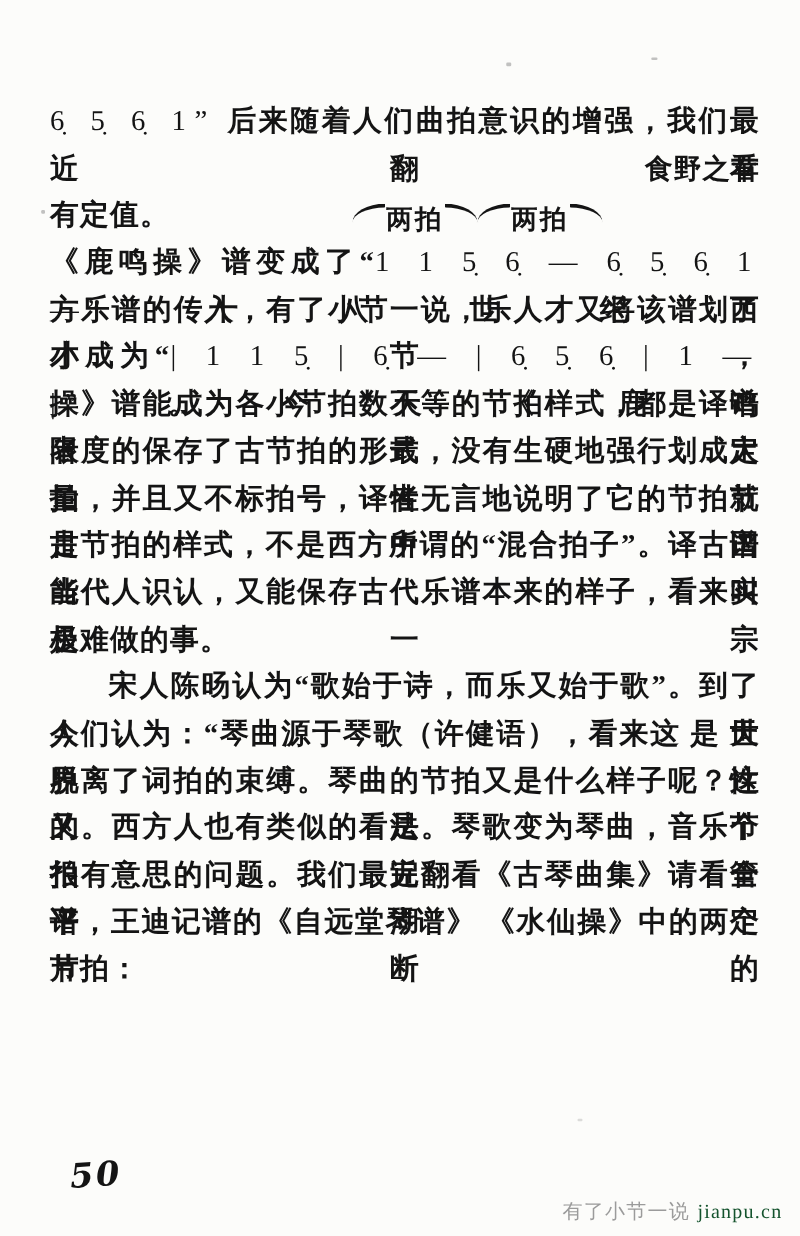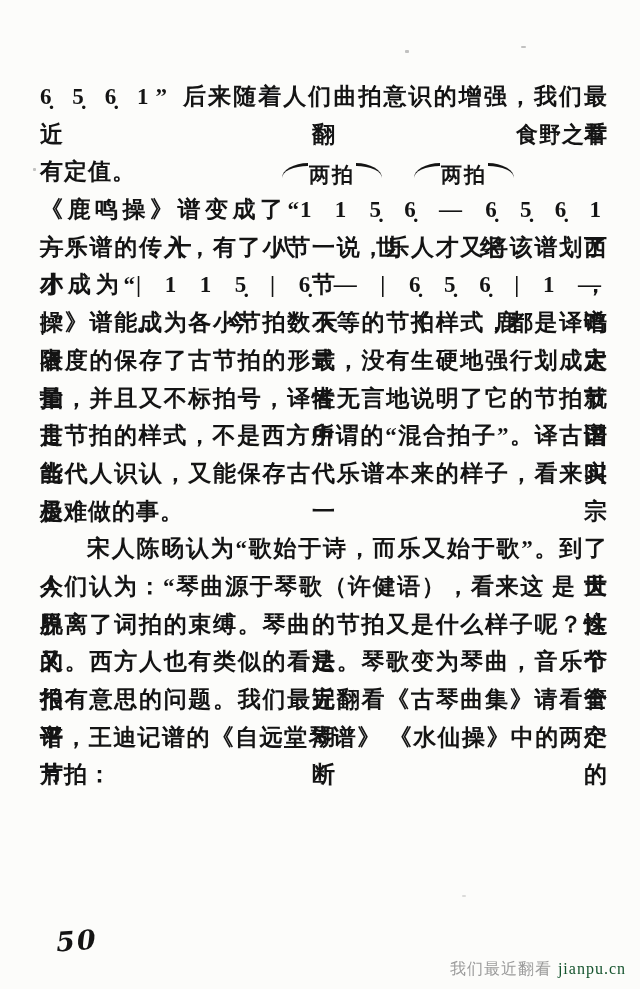--- a/index.html
+++ b/index.html
@@ -12,26 +12,26 @@
     overflow:hidden;
   }
   .text-block {
     position:absolute; left:40px; top:78px; width:568px;
     font-size:23px; line-height:37.7px; font-weight:700;
     letter-spacing:1px;
   }
   .line { height:37.7px; }
   .fill { text-align:justify; text-align-last:justify; }
   .indent { text-indent:47px; }
-  .notation { letter-spacing:7px; font-weight:700; }
+  .notation { letter-spacing:7px; font-weight:400; }
   .notation-lead { margin-right:8px; }
   .lyric { font-size:22px;text-align:right; }
   .beat-annotation {
     display:inline-flex; align-items:center;
-    margin-left:146px; vertical-align:1px;gap:32px;
+    margin-left:146px; vertical-align:1px;
   }
   .beat-group { display:inline-flex; align-items:center; }
   .beat-label { font-size:21px; line-height:21px; padding:0 1px; letter-spacing:2px; }
   .arc { display:inline-block; width:26px; height:12px; margin-top:-10px; }
   .arc-l { border-top:3px solid #141414; border-top-left-radius:100% 100%; }
   .arc-r { border-top:3px solid #141414; border-top-right-radius:100% 100%; }
   .page-number {
     position:absolute; left:56px; top:925px;
     font-size:27px; font-weight:700; font-style:italic;
     transform:rotate(-4deg); letter-spacing:2px;
@@ -100,21 +100,21 @@
     <div class="line fill">的。西方人也有类似的看法。琴歌变为琴曲，音乐节拍完全</div>
     <div class="line fill">很有意思的问题。我们最近翻看《古琴曲集》请看管平湖定</div>
     <div class="line fill">谱，王迪记谱的《自远堂琴谱》 《水仙操》中的两个片断的</div>
     <div class="line">节拍：</div>
 
   </div>
 
   <div class="page-number">50</div>
 
   <div class="watermark">
-    <span>我们最近翻看</span><span class="wm-url">jianpu.cn</span>
+    <span>有了小节一说</span><span class="wm-url">jianpu.cn</span>
   </div>
 
   <div class="speck speck-1"></div>
   <div class="speck speck-2"></div>
   <div class="speck speck-3"></div>
   <div class="speck speck-4"></div>
 
 </div>
 
 </body></html>

